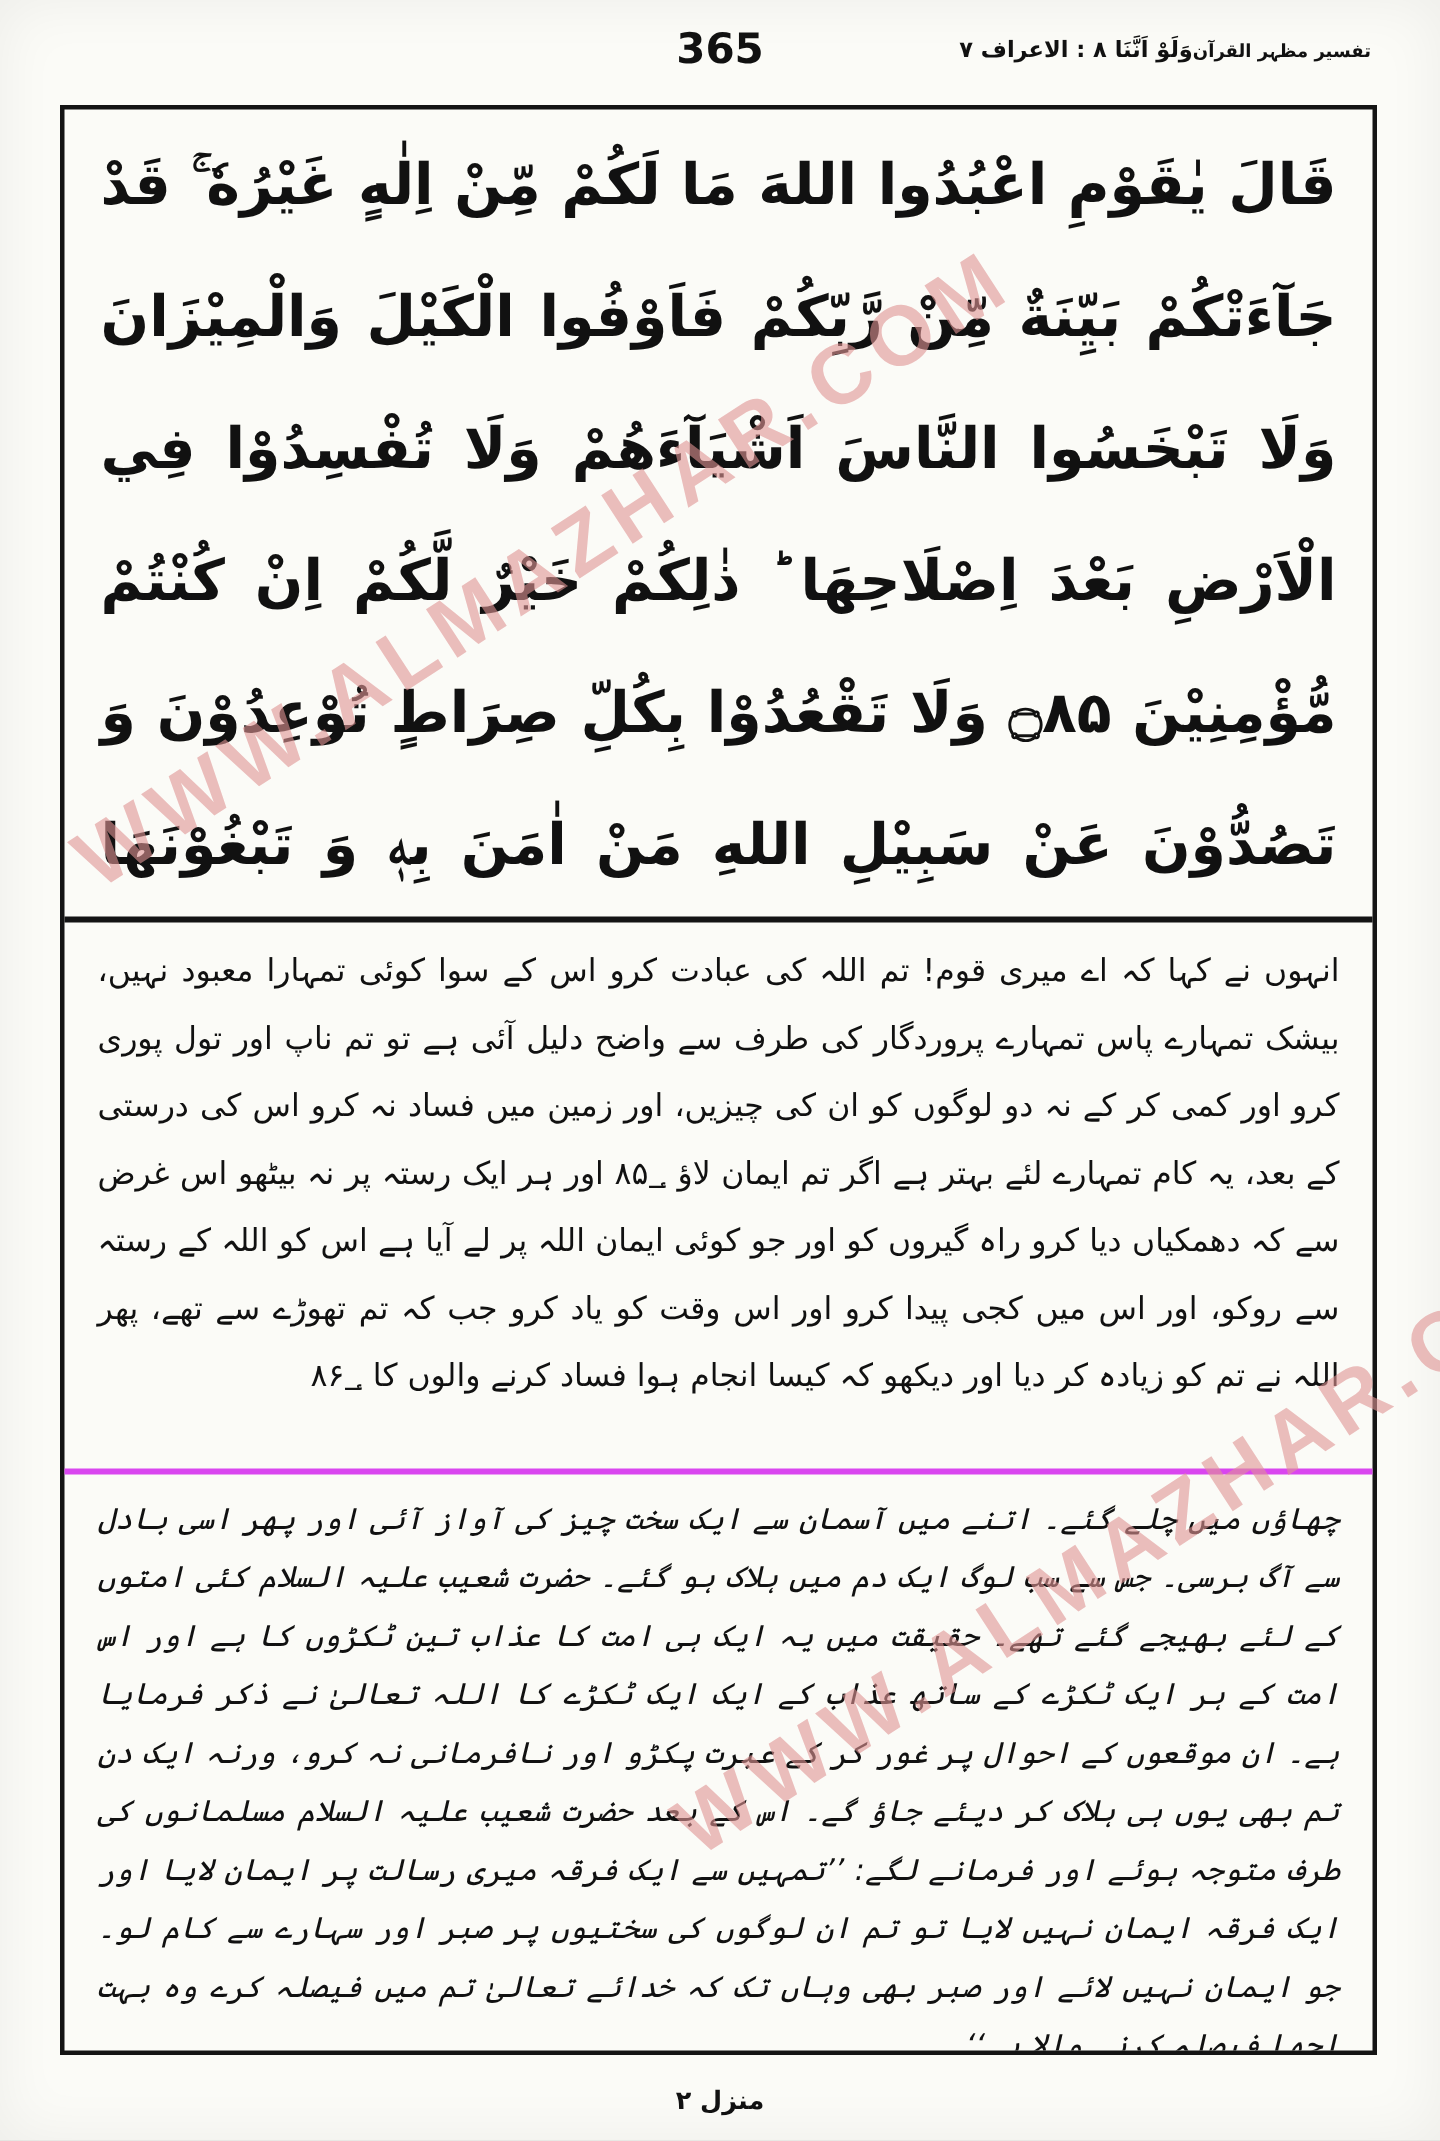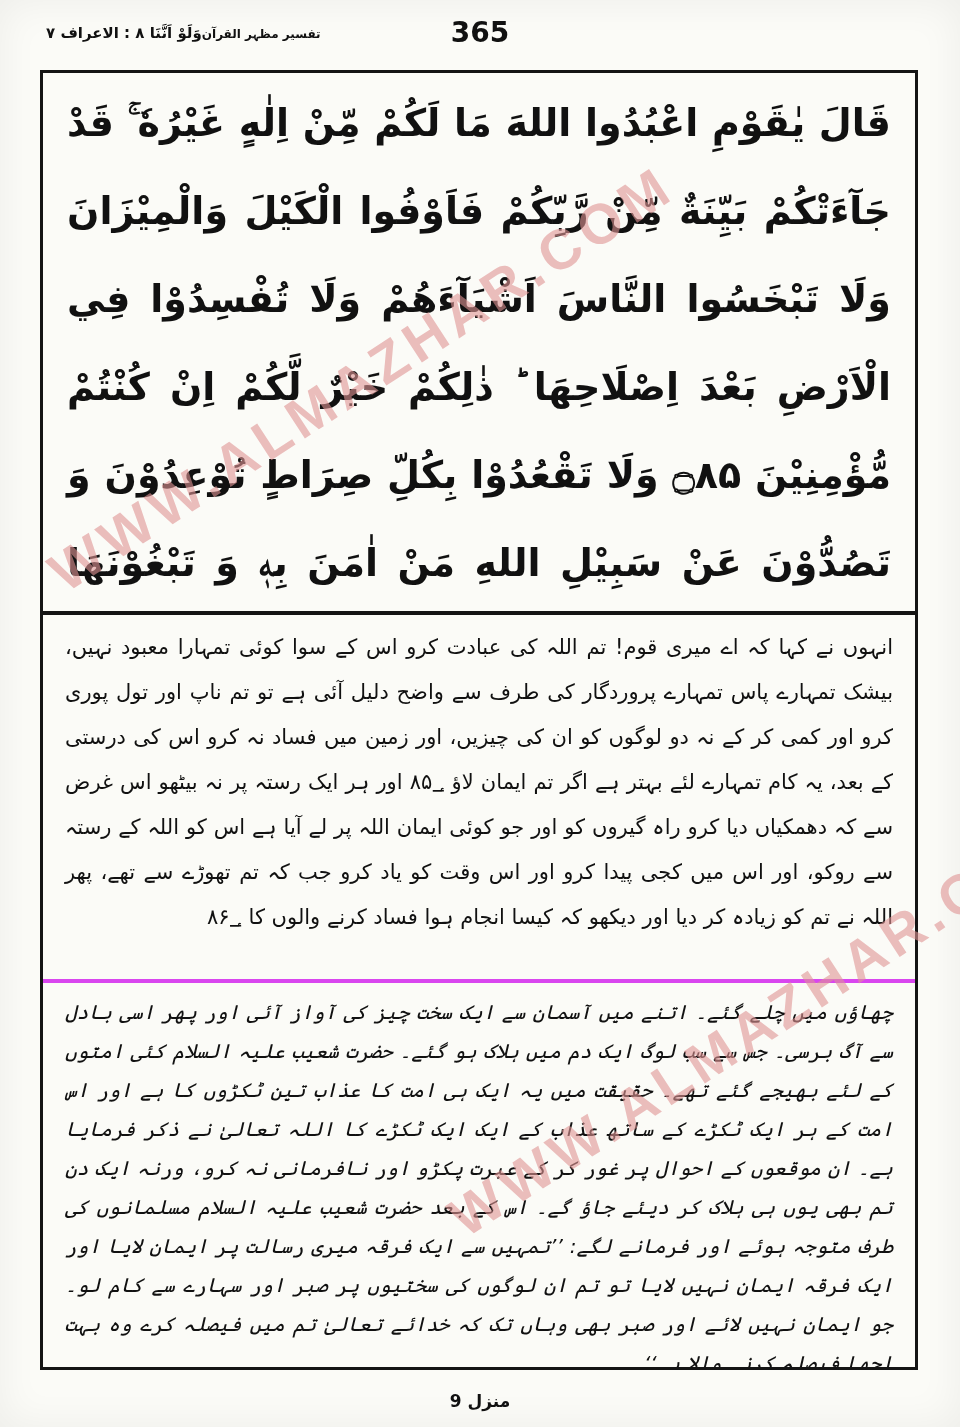--- a/index.html
+++ b/index.html
@@ -18,21 +18,21 @@
     overflow: hidden;
     box-shadow: inset 0 0 40px rgba(0,0,0,0.06);
   }
   
   .header {
     position: absolute;
     top: 24px;
     left: 0; right: 0;
     padding: 0 46px;
     display: flex;
-    justify-content: flex-start;
+    justify-content: flex-end;
     align-items: baseline;
   }
   .header-left {
     font-size: 15px;
     font-weight: bold;
     direction: rtl;
   }
   .header-right {
     font-size: 12px;
     font-weight: bold;
@@ -134,15 +134,15 @@
   <div class="main-box">
 
     <div class="sec sec-quran">قَالَ يٰقَوْمِ اعْبُدُوا اللهَ مَا لَكُمْ مِّنْ اِلٰهٍ غَيْرُهٗ ۚ قَدْ جَآءَتْكُمْ بَيِّنَةٌ مِّنْ رَّبِّكُمْ فَاَوْفُوا الْكَيْلَ وَالْمِيْزَانَ وَلَا تَبْخَسُوا النَّاسَ اَشْيَآءَهُمْ وَلَا تُفْسِدُوْا فِي الْاَرْضِ بَعْدَ اِصْلَاحِهَا ؕ ذٰلِكُمْ خَيْرٌ لَّكُمْ اِنْ كُنْتُمْ مُّؤْمِنِيْنَ ۝۸۵ وَلَا تَقْعُدُوْا بِكُلِّ صِرَاطٍ تُوْعِدُوْنَ وَ تَصُدُّوْنَ عَنْ سَبِيْلِ اللهِ مَنْ اٰمَنَ بِهٖ وَ تَبْغُوْنَهَا عِوَجًا ۚ وَاذْكُرُوْۤا اِذْ كُنْتُمْ قَلِيْلًا فَكَثَّرَكُمْ ۪ وَانْظُرُوْا كَيْفَ كَانَ عَاقِبَةُ الْمُفْسِدِيْنَ ۝۸۶</div>
 
     <div class="sec sec-translation">انہوں نے کہا کہ اے میری قوم! تم اللہ کی عبادت کرو اس کے سوا کوئی تمہارا معبود نہیں، بیشک تمہارے پاس تمہارے پروردگار کی طرف سے واضح دلیل آئی ہے تو تم ناپ اور تول پوری کرو اور کمی کر کے نہ دو لوگوں کو ان کی چیزیں، اور زمین میں فساد نہ کرو اس کی درستی کے بعد، یہ کام تمہارے لئے بہتر ہے اگر تم ایمان لاؤ ۸۵؀ اور ہر ایک رستہ پر نہ بیٹھو اس غرض سے کہ دھمکیاں دیا کرو راہ گیروں کو اور جو کوئی ایمان اللہ پر لے آیا ہے اس کو اللہ کے رستہ سے روکو، اور اس میں کجی پیدا کرو اور اس وقت کو یاد کرو جب کہ تم تھوڑے سے تھے، پھر اللہ نے تم کو زیادہ کر دیا اور دیکھو کہ کیسا انجام ہوا فساد کرنے والوں کا ۸۶؀</div>
 
     <div class="sec sec-commentary">چھاؤں میں چلے گئے۔ اتنے میں آسمان سے ایک سخت چیز کی آواز آئی اور پھر اسی بادل سے آگ برسی۔ جس سے سب لوگ ایک دم میں ہلاک ہو گئے۔ حضرت شعیب علیہ السلام کئی امتوں کے لئے بھیجے گئے تھے۔ حقیقت میں یہ ایک ہی امت کا عذاب تین ٹکڑوں کا ہے اور اس امت کے ہر ایک ٹکڑے کے ساتھ عذاب کے ایک ایک ٹکڑے کا اللہ تعالیٰ نے ذکر فرمایا ہے۔ ان موقعوں کے احوال پر غور کر کے عبرت پکڑو اور نافرمانی نہ کرو، ورنہ ایک دن تم بھی یوں ہی ہلاک کر دیئے جاؤ گے۔ اس کے بعد حضرت شعیب علیہ السلام مسلمانوں کی طرف متوجہ ہوئے اور فرمانے لگے: ’’تمہیں سے ایک فرقہ میری رسالت پر ایمان لایا اور ایک فرقہ ایمان نہیں لایا تو تم ان لوگوں کی سختیوں پر صبر اور سہارے سے کام لو۔ جو ایمان نہیں لائے اور صبر بھی وہاں تک کہ خدائے تعالیٰ تم میں فیصلہ کرے وہ بہت اچھا فیصلہ کرنے والا ہے‘‘۔</div>
 
   </div>
 
-  <div class="footer">منزل 9</div>
+  <div class="footer">منزل ۲</div>
 
 </div>
 
 </body></html>

